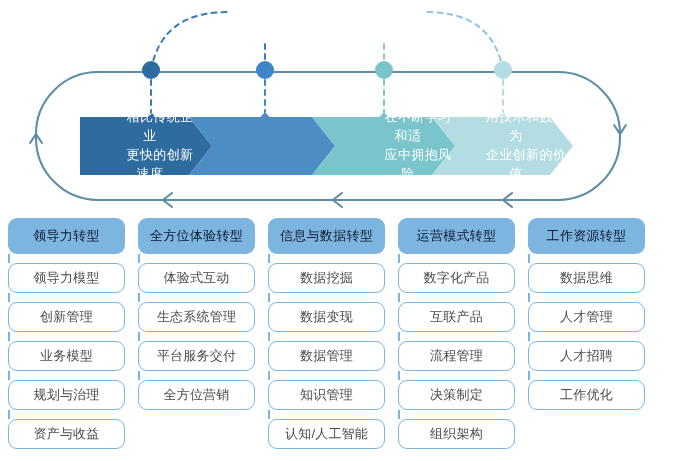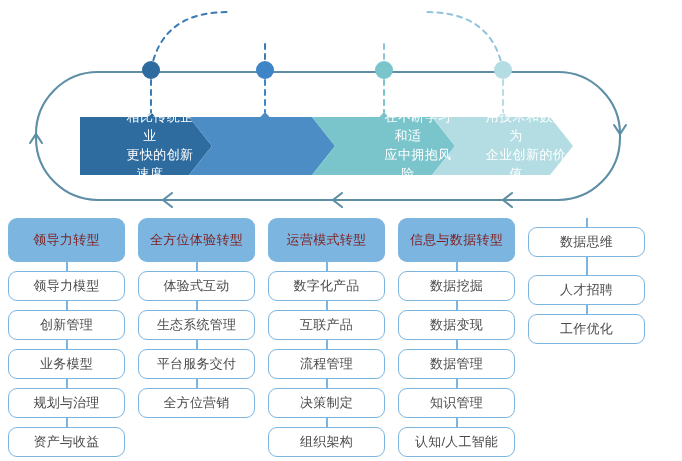--- a/index.html
+++ b/index.html
@@ -61,32 +61,32 @@
     display:flex;
     gap:13px;
     z-index:3;
   }
   .col{
     width:117px;
     display:flex;flex-direction:column;align-items:center;
     position:relative;
   }
   .col-head{
-    width:117px;height:44px;
+    width:117px;height:36px;
     box-sizing:border-box;
     background:#7cb5e0;
     border-radius:9px;
     display:flex;align-items:center;justify-content:center;
-    color:#7f1d1d;
+    color:#0f172a;
     font-size:13px;
     letter-spacing:.3px;
     font-family:Liberation Serif, serif;
   }
   .col-items{
-    display:flex;flex-direction:column;align-items:center;
+    display:flex;flex-direction:column;
     width:117px;
   }
   .connector{
     width:2px;height:9px;
     background:#7cb5e0;
   }
   .item{
     width:117px;height:30px;
     box-sizing:border-box;
     border:1.3px solid #7cb5e0;
@@ -212,20 +212,48 @@
           </div>
         <div class="connector"></div>
         <div class="item">
             <span>全方位营销</span>
           </div>
       </div>
     </div>
 
     <div class="col">
       <div class="col-head">
+        <span>信息与数据转型</span>
+      </div>
+      <div class="col-items">
+        <div class="connector"></div>
+        <div class="item">
+            <span>数据挖掘</span>
+          </div>
+        <div class="connector"></div>
+        <div class="item">
+            <span>数据变现</span>
+          </div>
+        <div class="connector"></div>
+        <div class="item">
+            <span>数据管理</span>
+          </div>
+        <div class="connector"></div>
+        <div class="item">
+            <span>知识管理</span>
+          </div>
+        <div class="connector"></div>
+        <div class="item">
+            <span>认知/人工智能</span>
+          </div>
+      </div>
+    </div>
+
+    <div class="col">
+      <div class="col-head">
         <span>运营模式转型</span>
       </div>
       <div class="col-items">
         <div class="connector"></div>
         <div class="item">
             <span>数字化产品</span>
           </div>
         <div class="connector"></div>
         <div class="item">
             <span>互联产品</span>
@@ -240,53 +268,31 @@
           </div>
         <div class="connector"></div>
         <div class="item">
             <span>组织架构</span>
           </div>
       </div>
     </div>
 
     <div class="col">
       <div class="col-head">
-        <span>信息与数据转型</span>
-      </div>
-      <div class="col-items">
-        <div class="connector"></div>
-        <div class="item">
-            <span>数据挖掘</span>
-          </div>
-        <div class="connector"></div>
-        <div class="item">
-            <span>数据变现</span>
-          </div>
-        <div class="connector"></div>
-        <div class="item">
-            <span>数据管理</span>
-          </div>
-        <div class="connector"></div>
-        <div class="item">
-            <span>知识管理</span>
-          </div>
-        <div class="connector"></div>
-        <div class="item">
-            <span>认知/人工智能</span>
-          </div>
-      </div>
-    </div>
-
-    <div class="col">
+        <span>工作资源转型</span>
+      </div>
       <div class="col-items">
         <div class="connector"></div>
         <div class="item">
             <span>数据思维</span>
           </div>
         <div class="connector"></div>
+        <div class="item">
+            <span>人才管理</span>
+          </div>
         <div class="connector"></div>
         <div class="item">
             <span>人才招聘</span>
           </div>
         <div class="connector"></div>
         <div class="item">
             <span>工作优化</span>
           </div>
       </div>
     </div>

